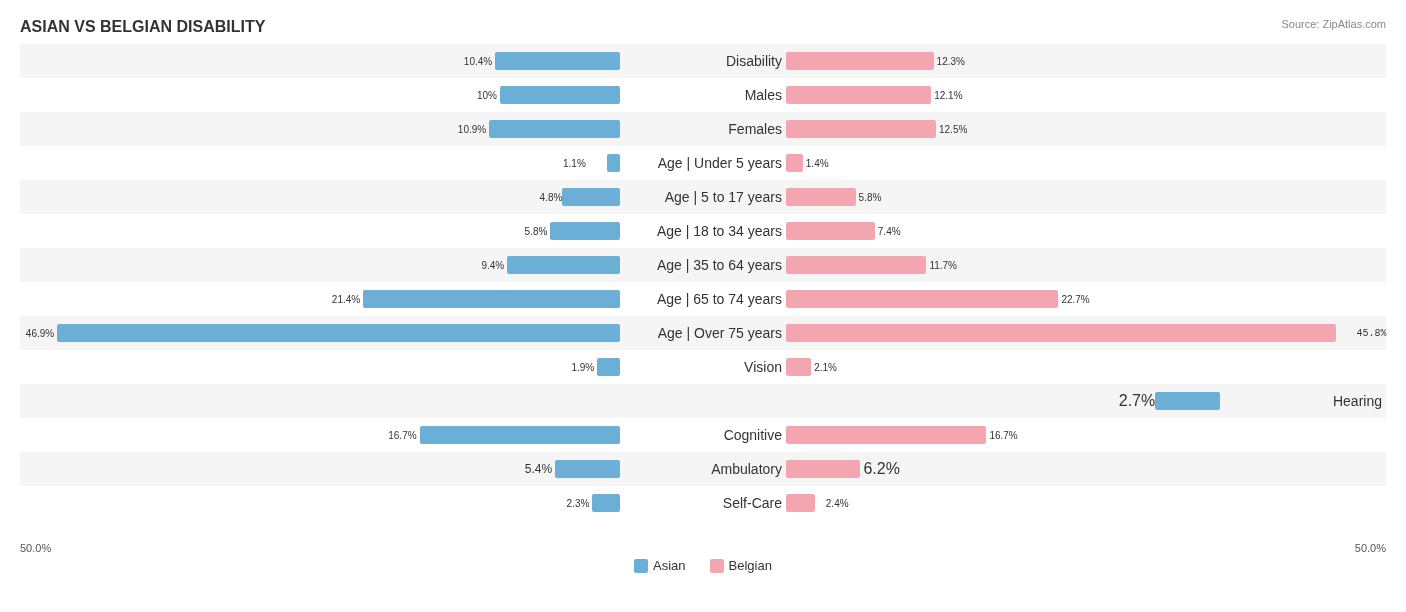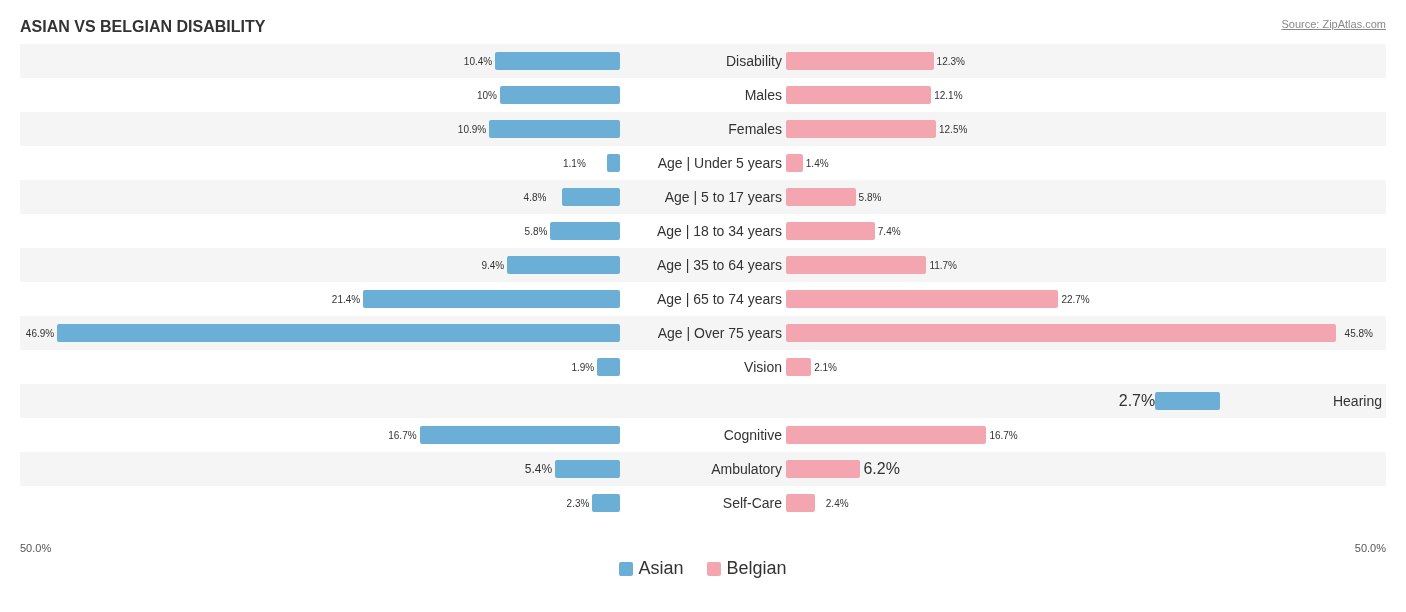--- a/index.html
+++ b/index.html
@@ -21,21 +21,20 @@
       font-weight: bold;
       color: #333;
       margin-bottom: 8px;
     }
     .source-text {
       position: absolute;
       top: 18px;
       right: 20px;
       font-size: 11px;
       color: #888;
-      text-decoration: underline;
     }
     .chart-area {
       position: relative;
       width: 100%;
       height: calc(100% - 60px);
     }
     .bar-row {
       display: flex;
       align-items: center;
       width: 100%;
@@ -84,21 +83,21 @@
       font-size: 11px;
       color: #555;
       padding: 0 0px;
     }
     .legend {
       display: flex;
       justify-content: center;
       align-items: center;
       gap: 24px;
       margin-top: 4px;
-      font-size: 18px;
+      font-size: 13px;
       color: #333;
     }
     .legend-item {
       display: flex;
       align-items: center;
       gap: 5px;
     }
     .legend-box {
       width: 14px;
       height: 14px;
@@ -210,21 +209,21 @@
           1.4%
         </span>
       </div>
     </div>
   </div>
       <div class="bar-row">
     <div class="bar-left-wrapper">
       <div style="position:relative; width:100%; height:100%; display:flex; align-items:center; justify-content:flex-end;">
         <div class="bar-blue" style="width:9.6%; right:0; height:18px;">
         </div>
-        <span style="position:absolute; right:9.6%; padding-right:16px; font-size:10px; color:#333; white-space:nowrap;">
+        <span style="position:absolute; right:9.6%; padding-right:0; font-size:10px; color:#333; white-space:nowrap;">
           4.8%
         </span>
       </div>
     </div>
     <div class="label-center">Age | 5 to 17 years</div>
     <div class="bar-right-wrapper">
       <div style="position:relative; width:100%; height:100%; display:flex; align-items:center; justify-content:flex-start;">
         <div class="bar-pink" style="width:11.6%; left:0; height:18px;">
         </div>
         <span style="position:absolute; left:11.6%; padding-left:3px; font-size:10px; color:#333; white-space:nowrap;">
@@ -304,21 +303,21 @@
         <span style="position:absolute; right:93.8%; padding-right:3px; font-size:10px; color:#333; white-space:nowrap;">
           46.9%
         </span>
       </div>
     </div>
     <div class="label-center">Age | Over 75 years</div>
     <div class="bar-right-wrapper">
       <div style="position:relative; width:100%; height:100%; display:flex; align-items:center; justify-content:flex-start;">
         <div class="bar-pink" style="width:91.6%; left:0; height:18px;">
         </div>
-        <span style="position:absolute; left:91.6%; padding-left:9px; font-size:10px; color:#333; white-space:nowrap;">
+        <span style="position:absolute; left:91.6%; padding-left:21px; font-size:10px; color:#333; white-space:nowrap;font-family:Liberation Mono, monospace;">
           45.8%
         </span>
       </div>
     </div>
   </div>
       <div class="bar-row">
     <div class="bar-left-wrapper">
       <div style="position:relative; width:100%; height:100%; display:flex; align-items:center; justify-content:flex-end;">
         <div class="bar-blue" style="width:3.8%; right:0; height:18px;">
         </div>

